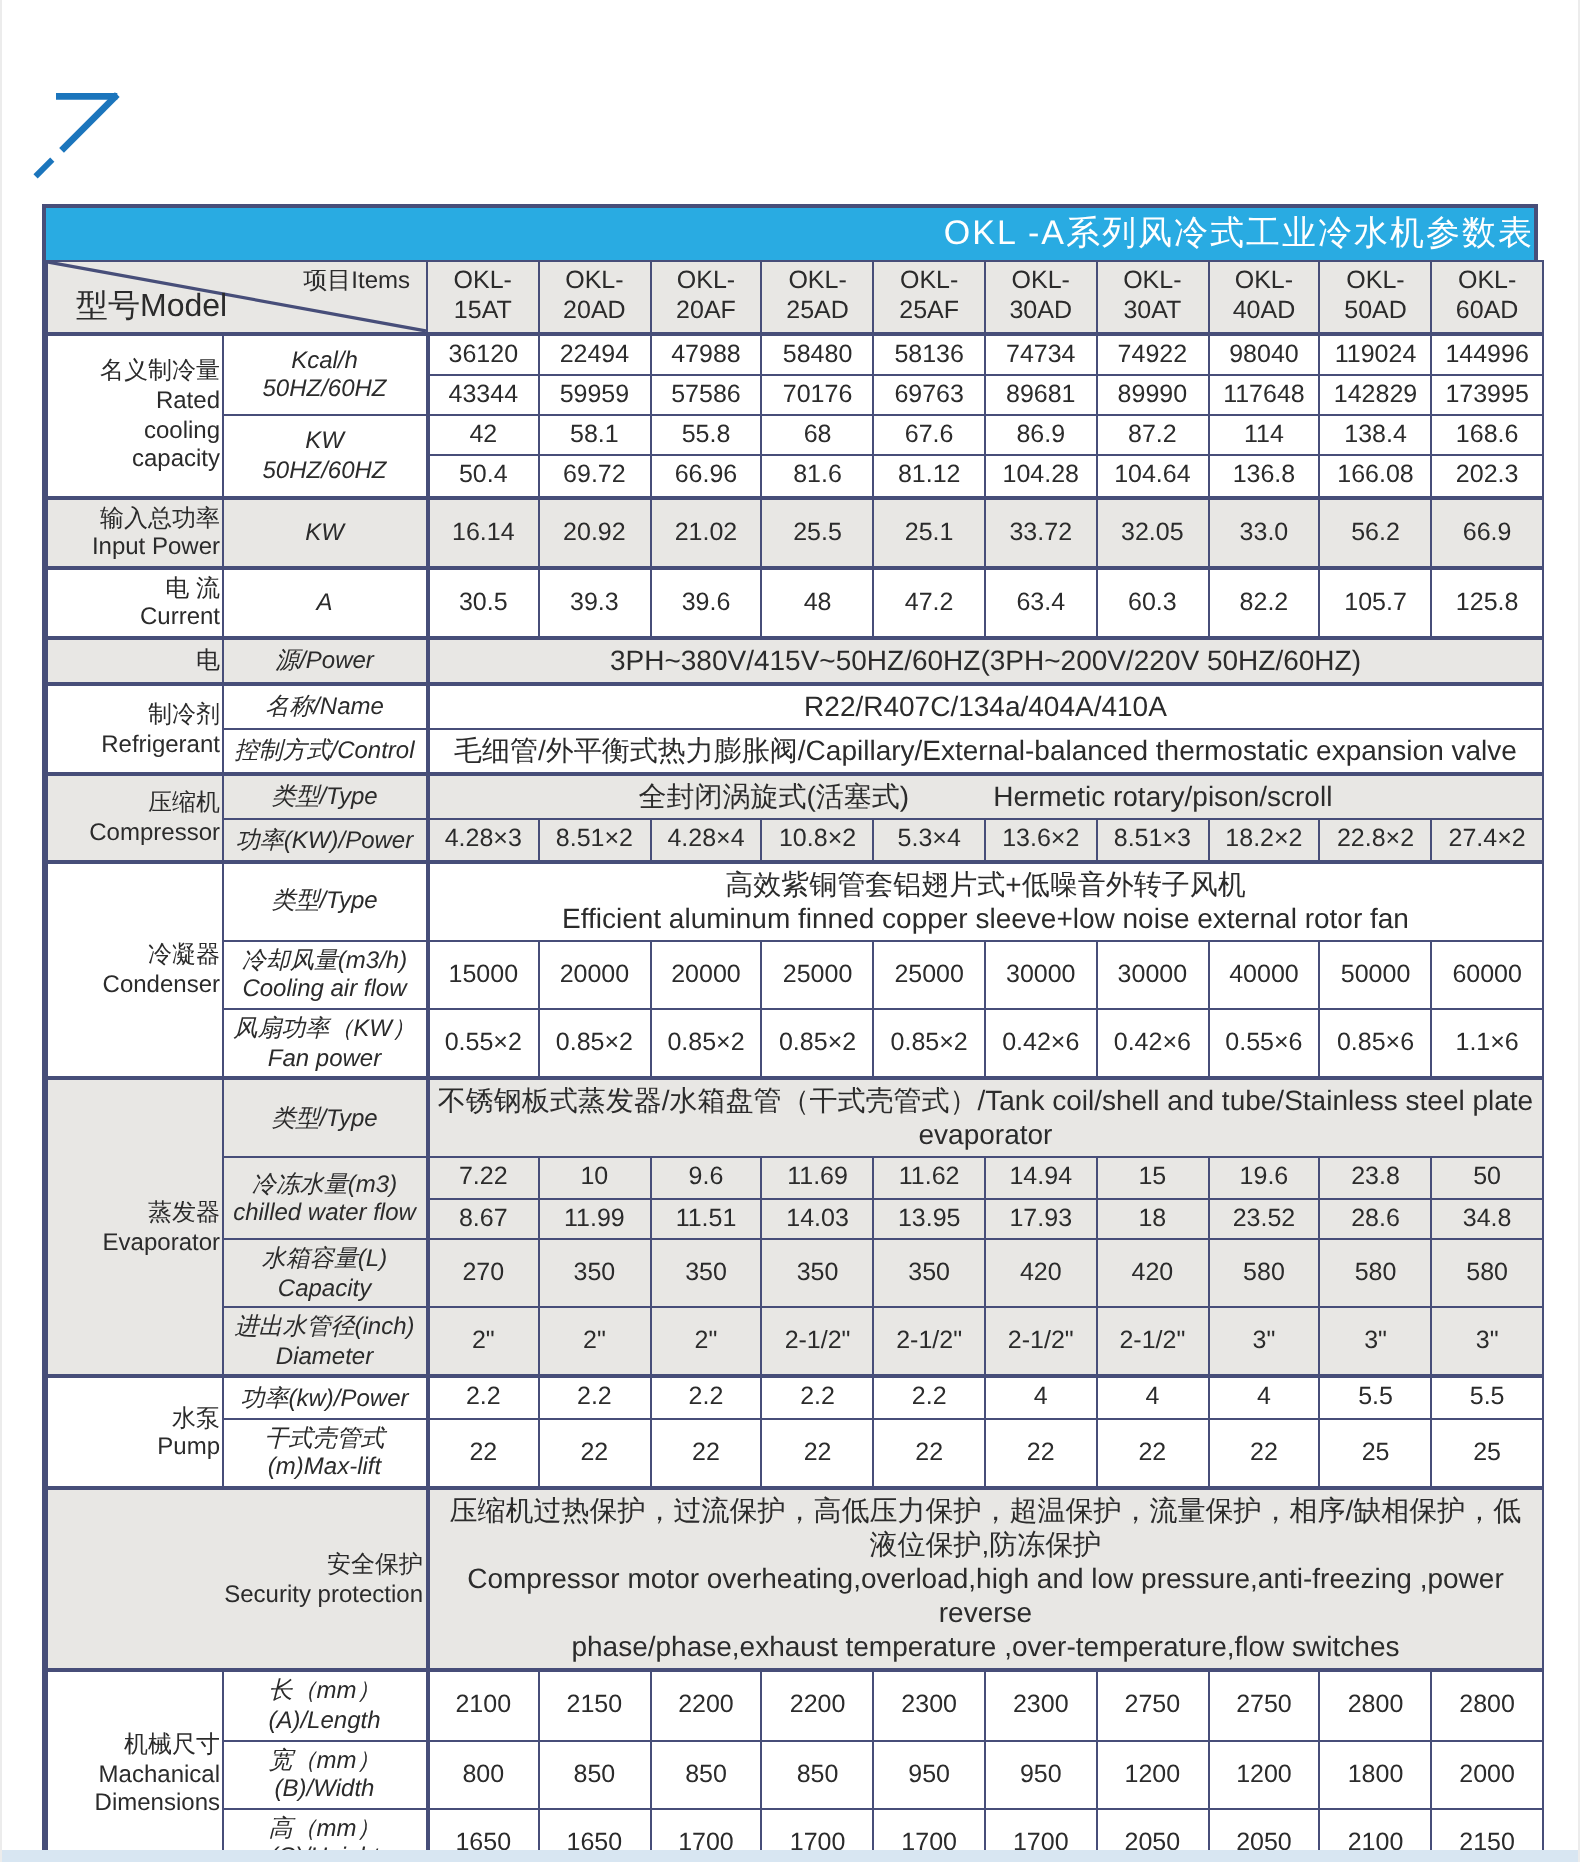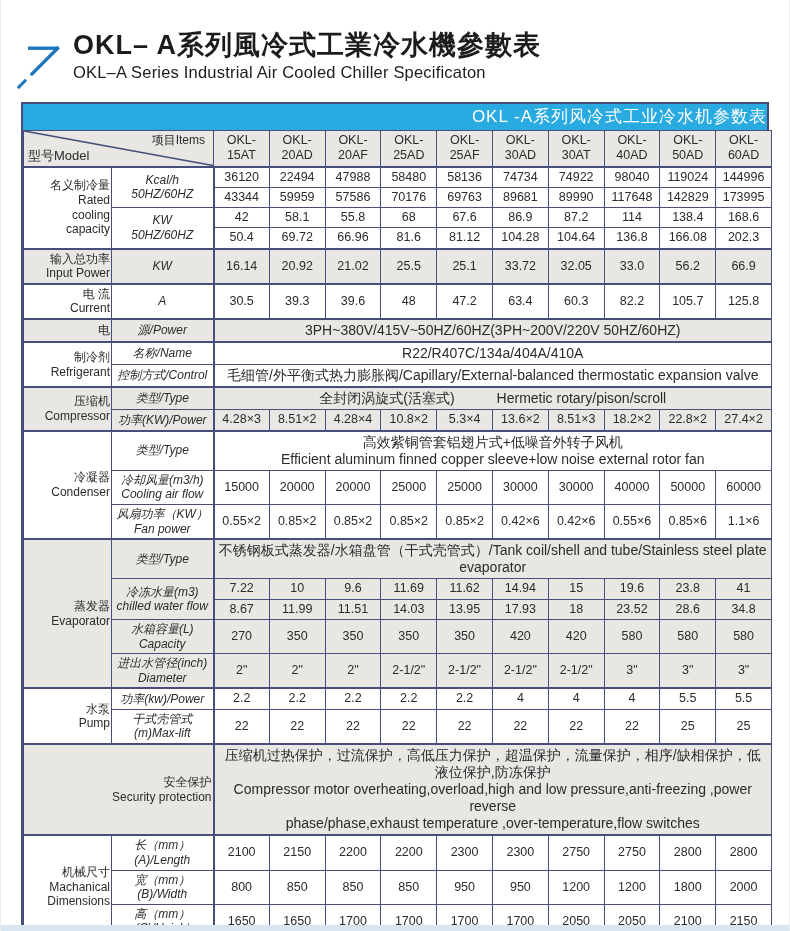--- a/index.html
+++ b/index.html
@@ -30,38 +30,34 @@
   }
   tr.shade td{background:var(--shade);}
   tr.sec td{border-top-width:2px;}
   td.val,td.model{font-size:12.5px;}
   td.val{border-left-width:1px;}
   td.firstval{border-left-width:2px;margin-left:24px;}
   td.span{border-left-width:2px;font-size:14px;padding:2px 4px;}
   td.rowlabel,td.seclabel{font-size:12px;text-align:right;}
   td.itemlabel{font-size:12px;font-style:italic;}
   td.corner{position:relative;padding:0;}
-  .corner-model{position:absolute;left:4px;bottom:2px;font-size:13px;}
+  .corner-model{position:absolute;left:14px;bottom:2px;font-size:16px;}
   .corner-items{position:absolute;right:8px;top:2px;font-size:12px;}
   .corner-svg{position:absolute;left:0;top:0;width:100%;height:100%;}
   .bottom-strip{position:absolute;left:0;bottom:0;width:100%;height:6px;background:#d8e6f2;}
 </style>
 </head>
 <body>
 
 <div class="doc-header">
   <svg class="logo" viewBox="0 0 56 60">
     <line x1="14" y1="13" x2="47" y2="13" stroke="#1b75bc" stroke-width="3.6"></line>
     <line x1="47" y1="12" x2="17" y2="42" stroke="#1b75bc" stroke-width="3.6"></line>
     <line x1="12" y1="47" x2="3" y2="56" stroke="#1b75bc" stroke-width="3.2"></line>
   </svg>
-  <div class="titles">
-    <div class="title-zh">OKL– A系列風冷式工業冷水機參數表</div>
-    <div class="title-en">OKL–A Series Industrial Air Cooled Chiller Specificaton</div>
-  </div>
 </div>
 
 <div class="tbl-wrap">
   <div class="banner">OKL -A系列风冷式工业冷水机参数表</div>
   <table>
     <colgroup>
       <col class="c1">
         <col class="c2">
       <col class="cd">
         <col class="cd">
@@ -245,21 +241,21 @@
           <td rowspan="2" class="itemlabel">冷冻水量(m3)<br>chilled water flow</td>
           <td class="val firstval">7.22</td>
           <td class="val">10</td>
           <td class="val">9.6</td>
           <td class="val">11.69</td>
           <td class="val">11.62</td>
           <td class="val">14.94</td>
           <td class="val">15</td>
           <td class="val">19.6</td>
           <td class="val">23.8</td>
-          <td class="val">41</td>
+          <td class="val">50</td>
         </tr>
         <tr class="shade">
           <td class="val firstval">8.67</td>
           <td class="val">11.99</td>
           <td class="val">11.51</td>
           <td class="val">14.03</td>
           <td class="val">13.95</td>
           <td class="val">17.93</td>
           <td class="val">18</td>
           <td class="val">23.52</td>

